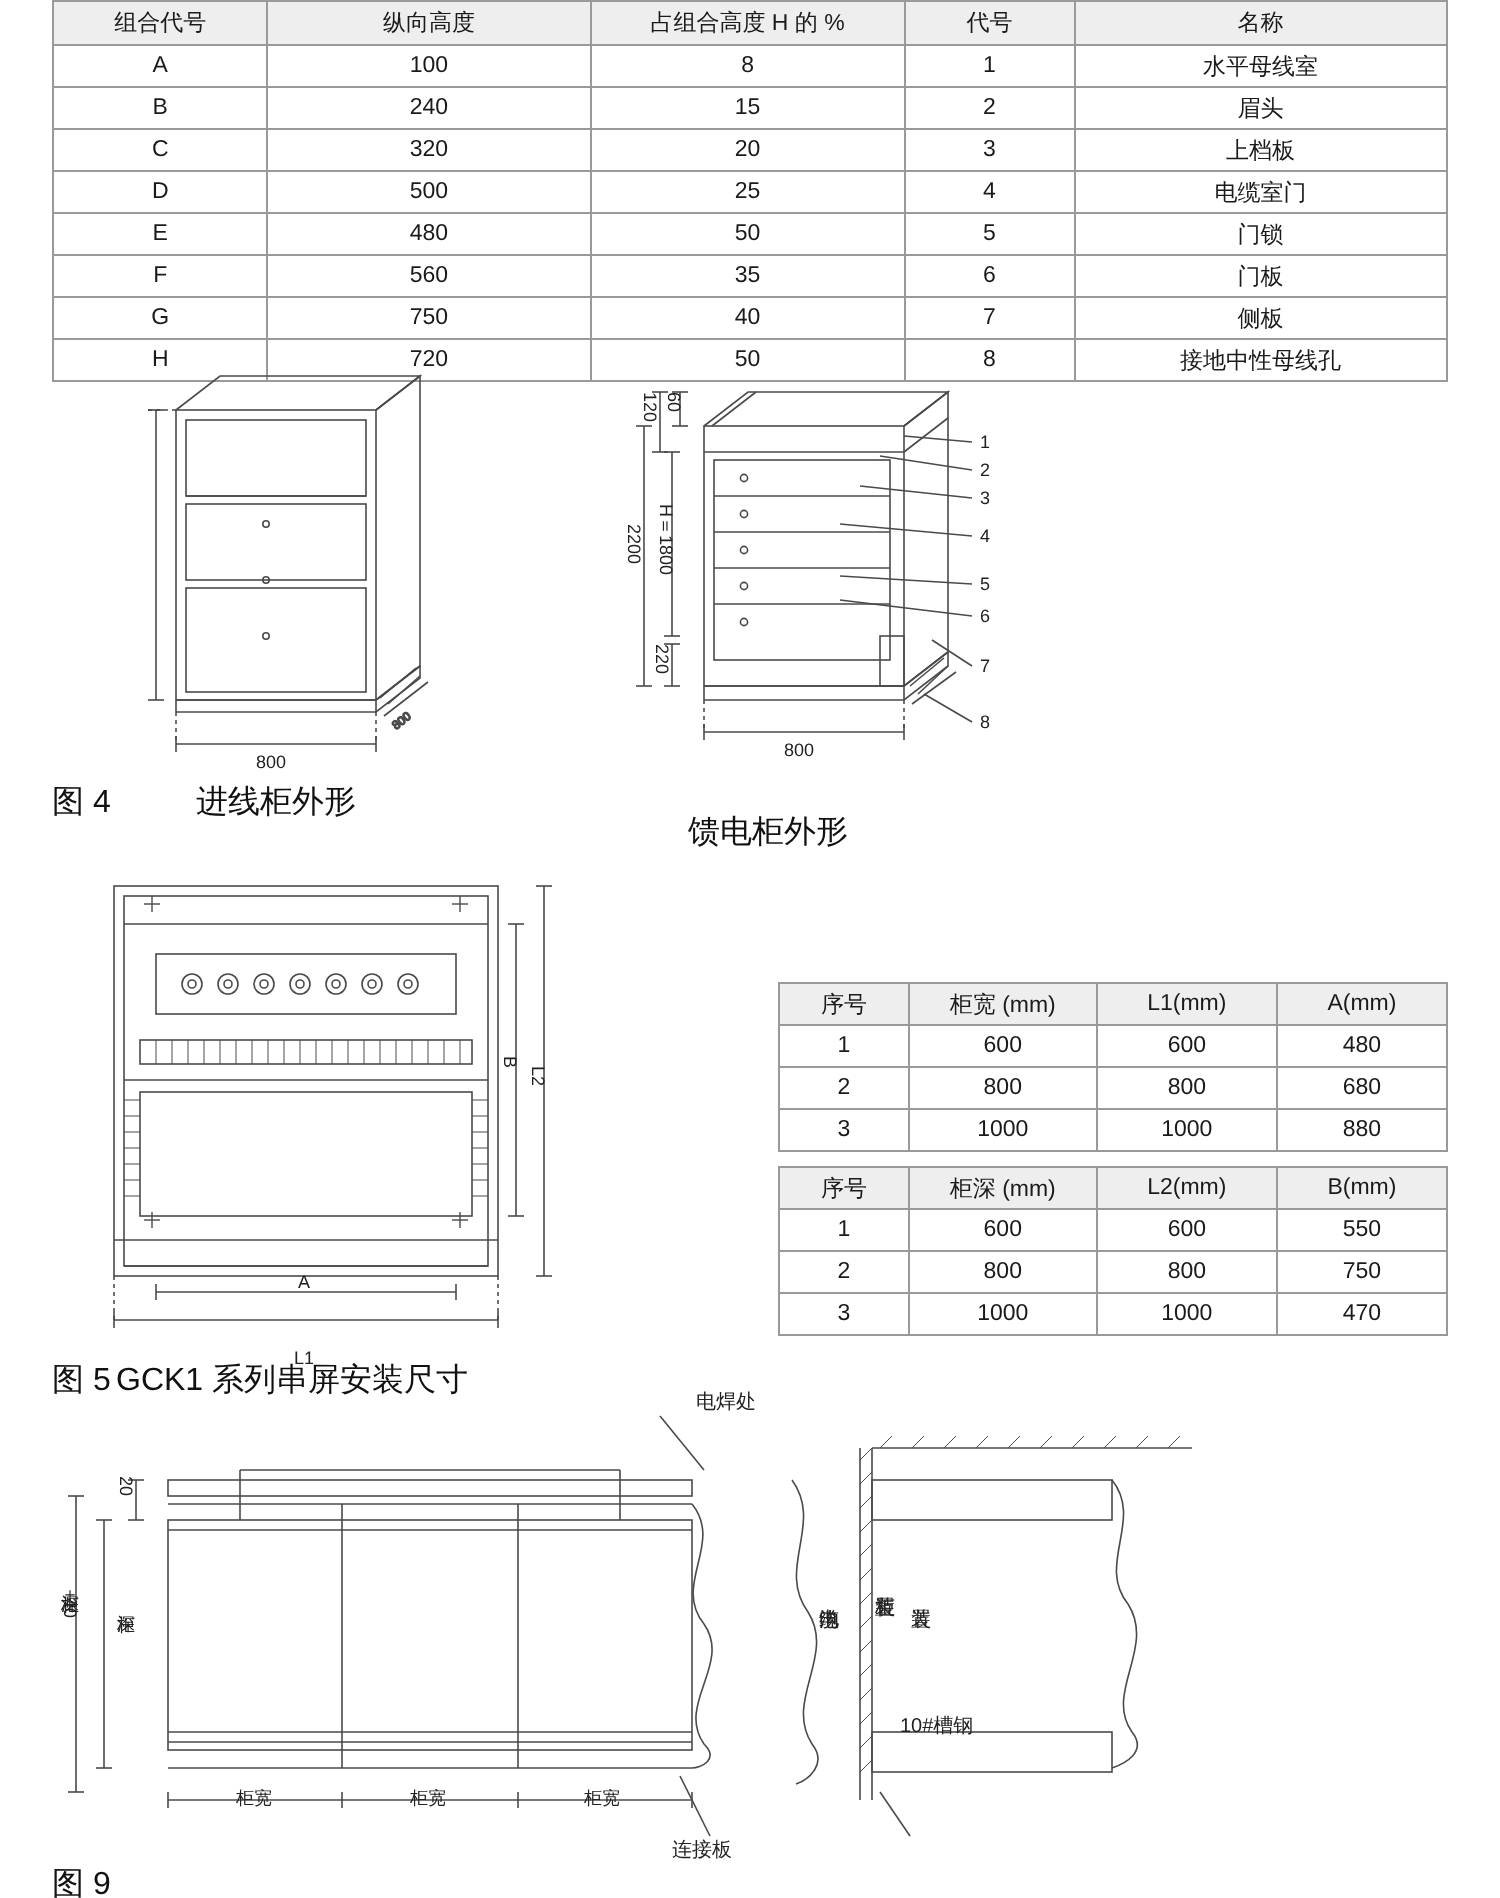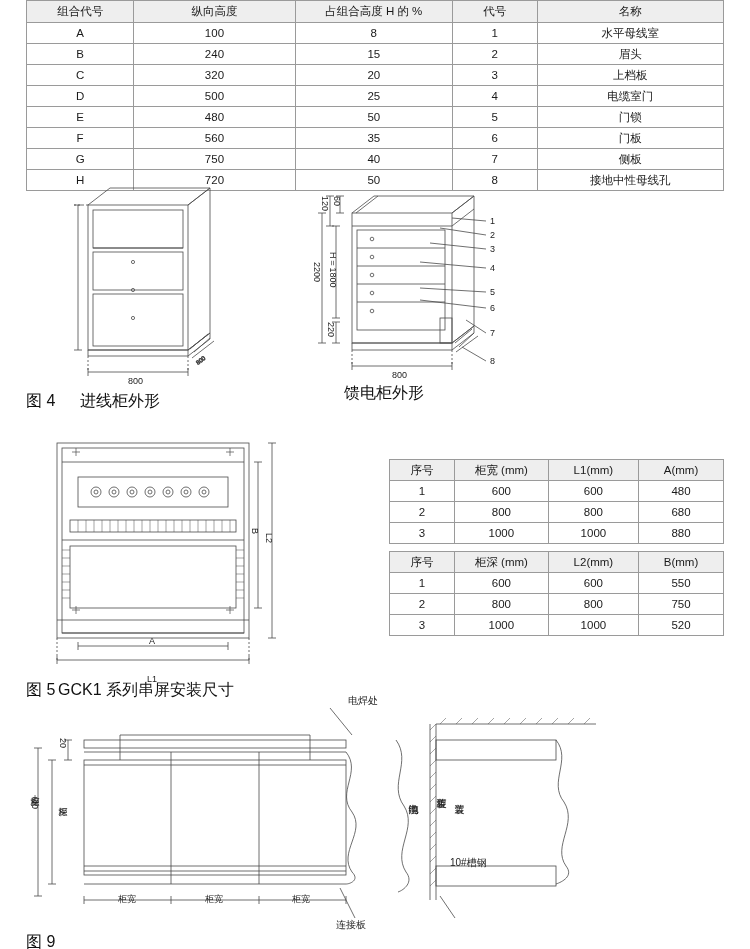--- a/index.html
+++ b/index.html
@@ -24,21 +24,21 @@
   .c-name{width:194px;}
 
   
   .fig-caption{position:absolute;font-size:16px;color:#111;}
   .dim-txt{position:absolute;font-size:9px;color:#222;}
   .lead-num{position:absolute;font-size:9px;color:#222;}
   .vtxt{writing-mode:vertical-rl;text-orientation:mixed;}
   svg{position:absolute;left:0;top:0;overflow:visible;}
 
   
-  .side-table{position:absolute;width:335px;}
+  .side-table{position:absolute;width:335px;margin-top:32px;}
   .side-table td{height:18px;font-size:11.5px;}
   .side-table thead td{background:#eeeeee;}
   .st-c1{width:65px;}
   .st-c2{width:95px;}
   .st-c3{width:90px;}
   .st-c4{width:85px;}
 </style>
 </head>
 <body>
 
@@ -233,22 +233,22 @@
 <div class="lead-num" style="left:490px;top:216px;">1</div>
 <div class="lead-num" style="left:490px;top:230px;">2</div>
 <div class="lead-num" style="left:490px;top:244px;">3</div>
 <div class="lead-num" style="left:490px;top:263px;">4</div>
 <div class="lead-num" style="left:490px;top:287px;">5</div>
 <div class="lead-num" style="left:490px;top:303px;">6</div>
 <div class="lead-num" style="left:490px;top:328px;">7</div>
 <div class="lead-num" style="left:490px;top:356px;">8</div>
 
 <div class="fig-caption" style="left:26px;top:391px;">图 4</div>
-<div class="fig-caption" style="left:80px;top:391px;">进线柜外形</div>
-<div class="fig-caption" style="left:344px;top:383px;">馈电柜外形</div>
+<div class="fig-caption" style="left:98px;top:391px;">进线柜外形</div>
+<div class="fig-caption" style="left:344px;top:406px;">馈电柜外形</div>
 
 <svg width="750" height="949" style="pointer-events:none;">
   <g stroke="#4a4a4a" fill="none" stroke-width="0.8">
 
     <rect x="57" y="443" width="192" height="195"></rect>
     <rect x="62" y="448" width="182" height="185"></rect>
 
     <line x1="62" y1="462" x2="244" y2="462"></line>
 
     <g stroke-width="0.7">
@@ -404,21 +404,21 @@
     <tr>
       <td>2</td>
       <td>800</td>
       <td>800</td>
       <td>750</td>
     </tr>
     <tr>
       <td>3</td>
       <td>1000</td>
       <td>1000</td>
-      <td>520</td>
+      <td>470</td>
     </tr>
   </tbody>
 </table>
 
 <svg width="750" height="949" style="pointer-events:none;">
   <g stroke="#4a4a4a" fill="none" stroke-width="0.8">
 
     <rect x="84" y="740" width="262" height="8"></rect>
     <line x1="84" y1="752" x2="346" y2="752"></line>
 

